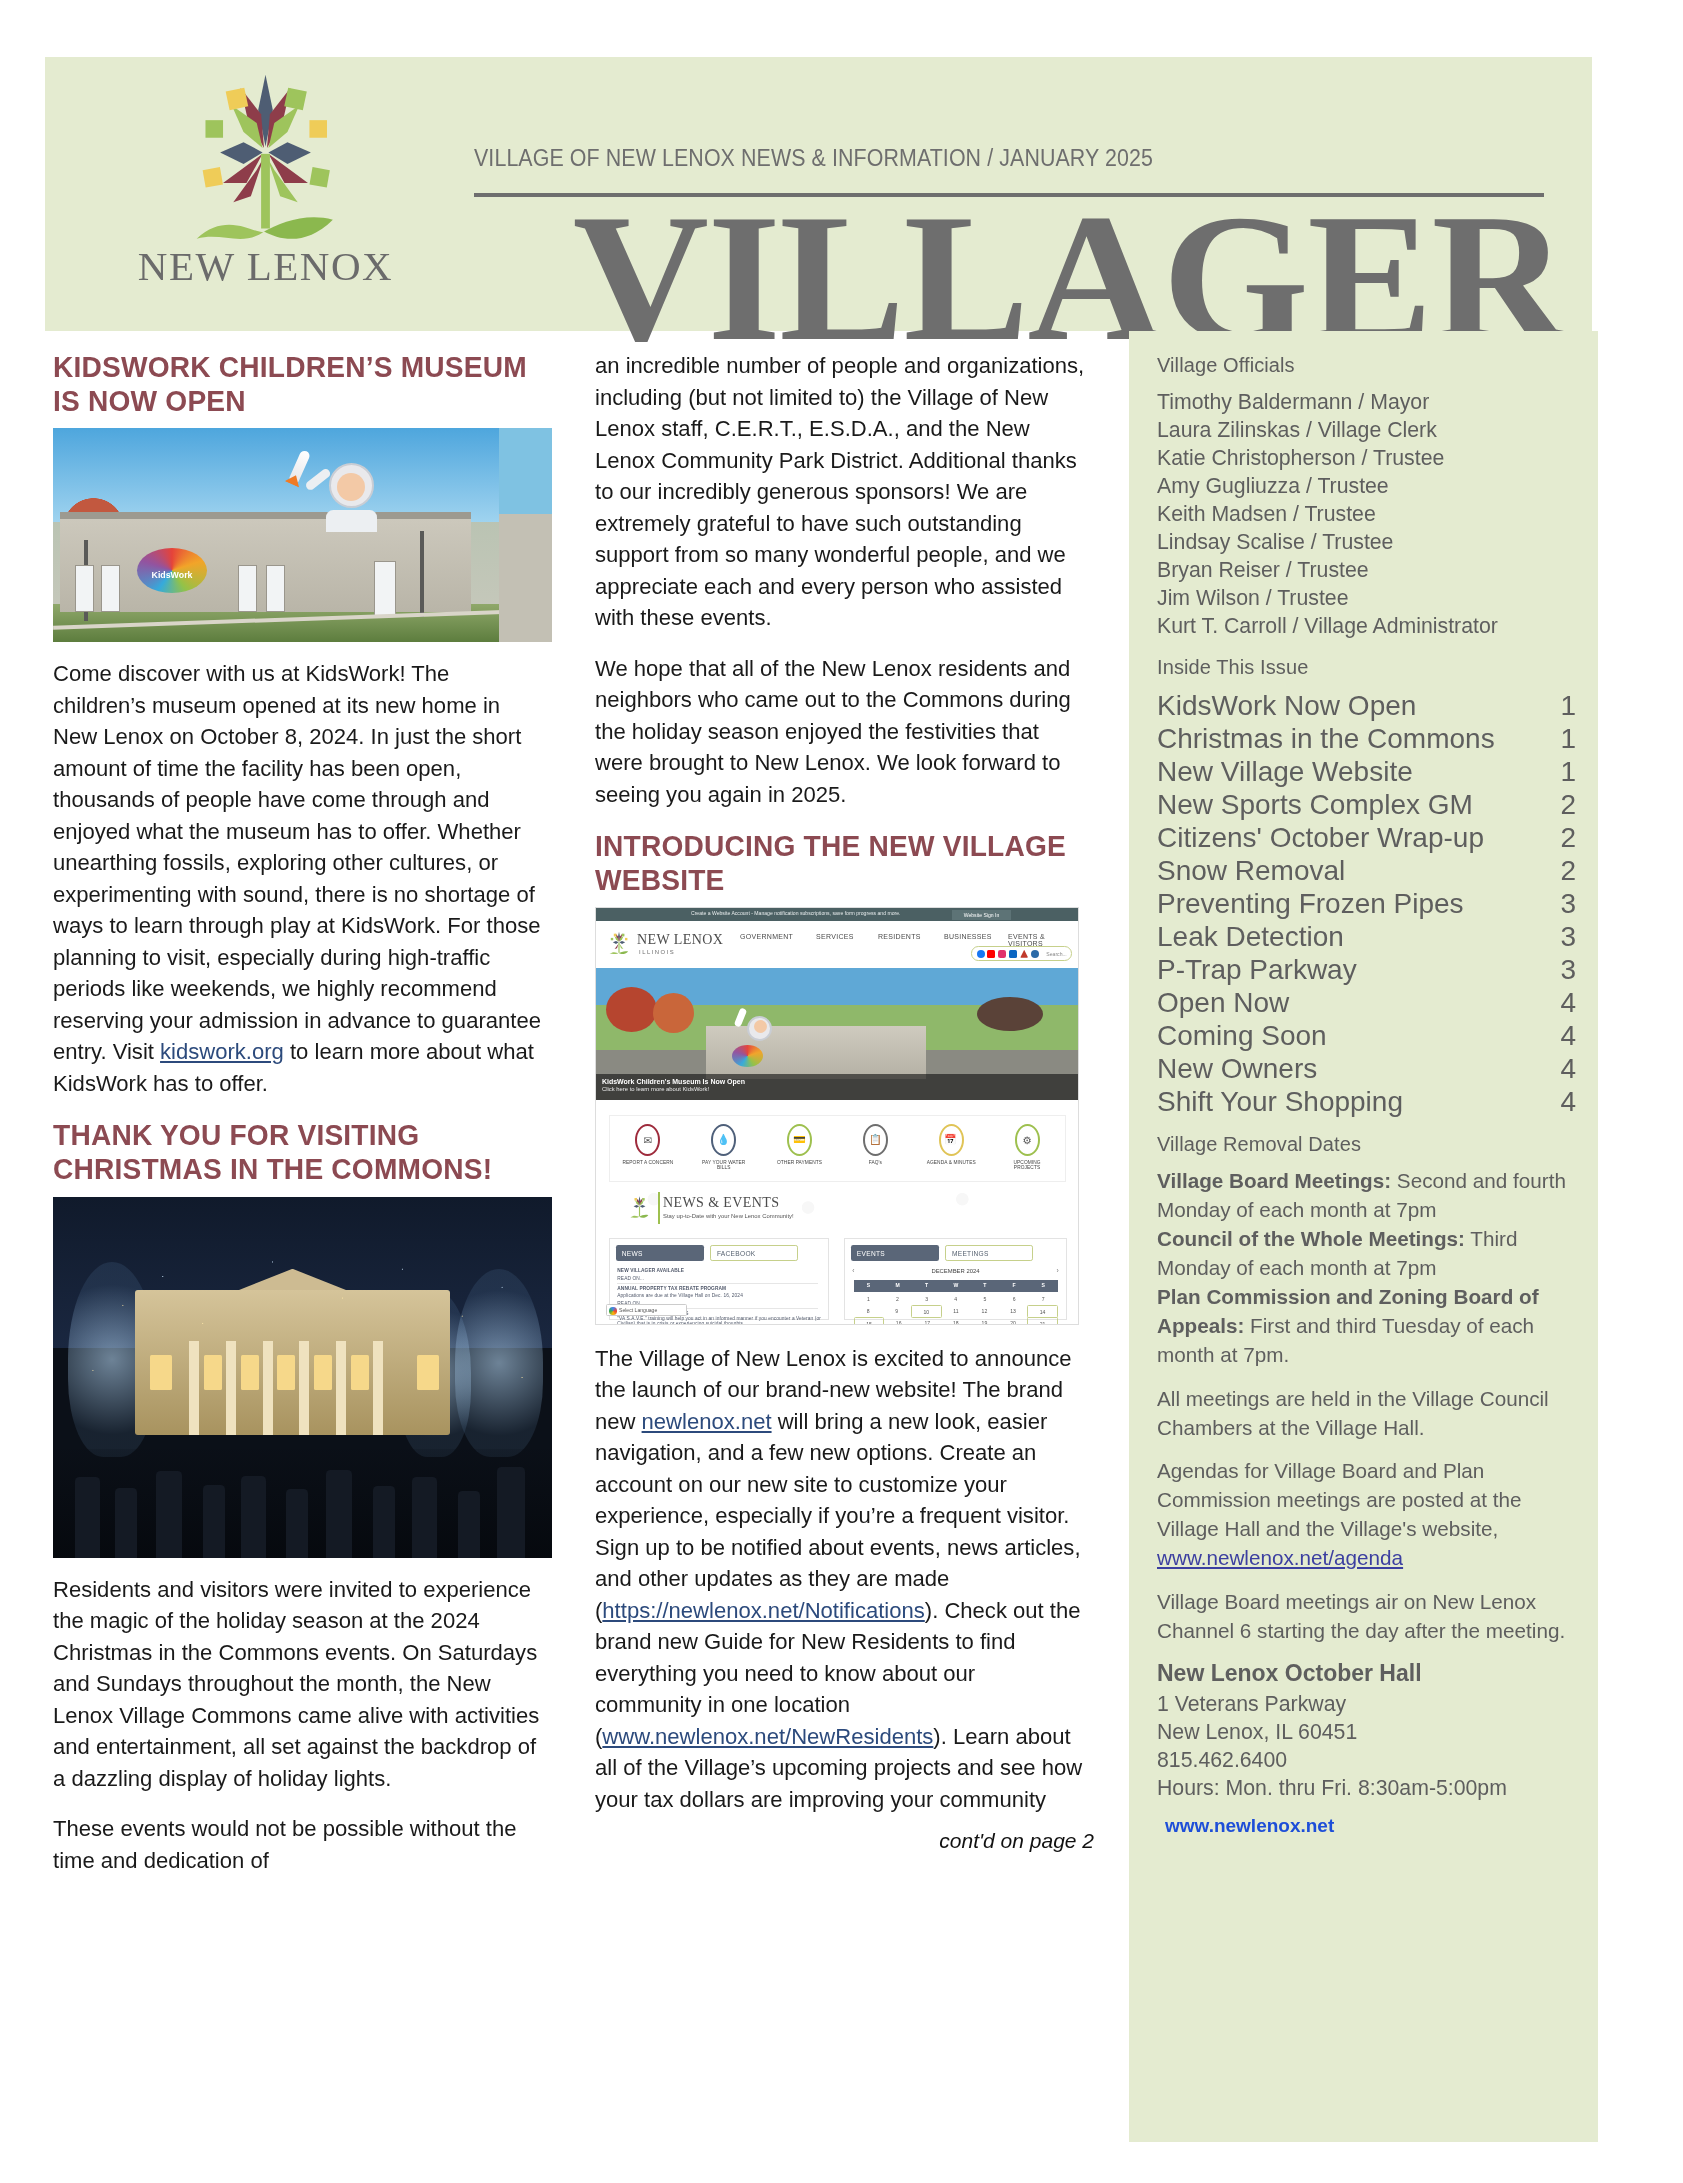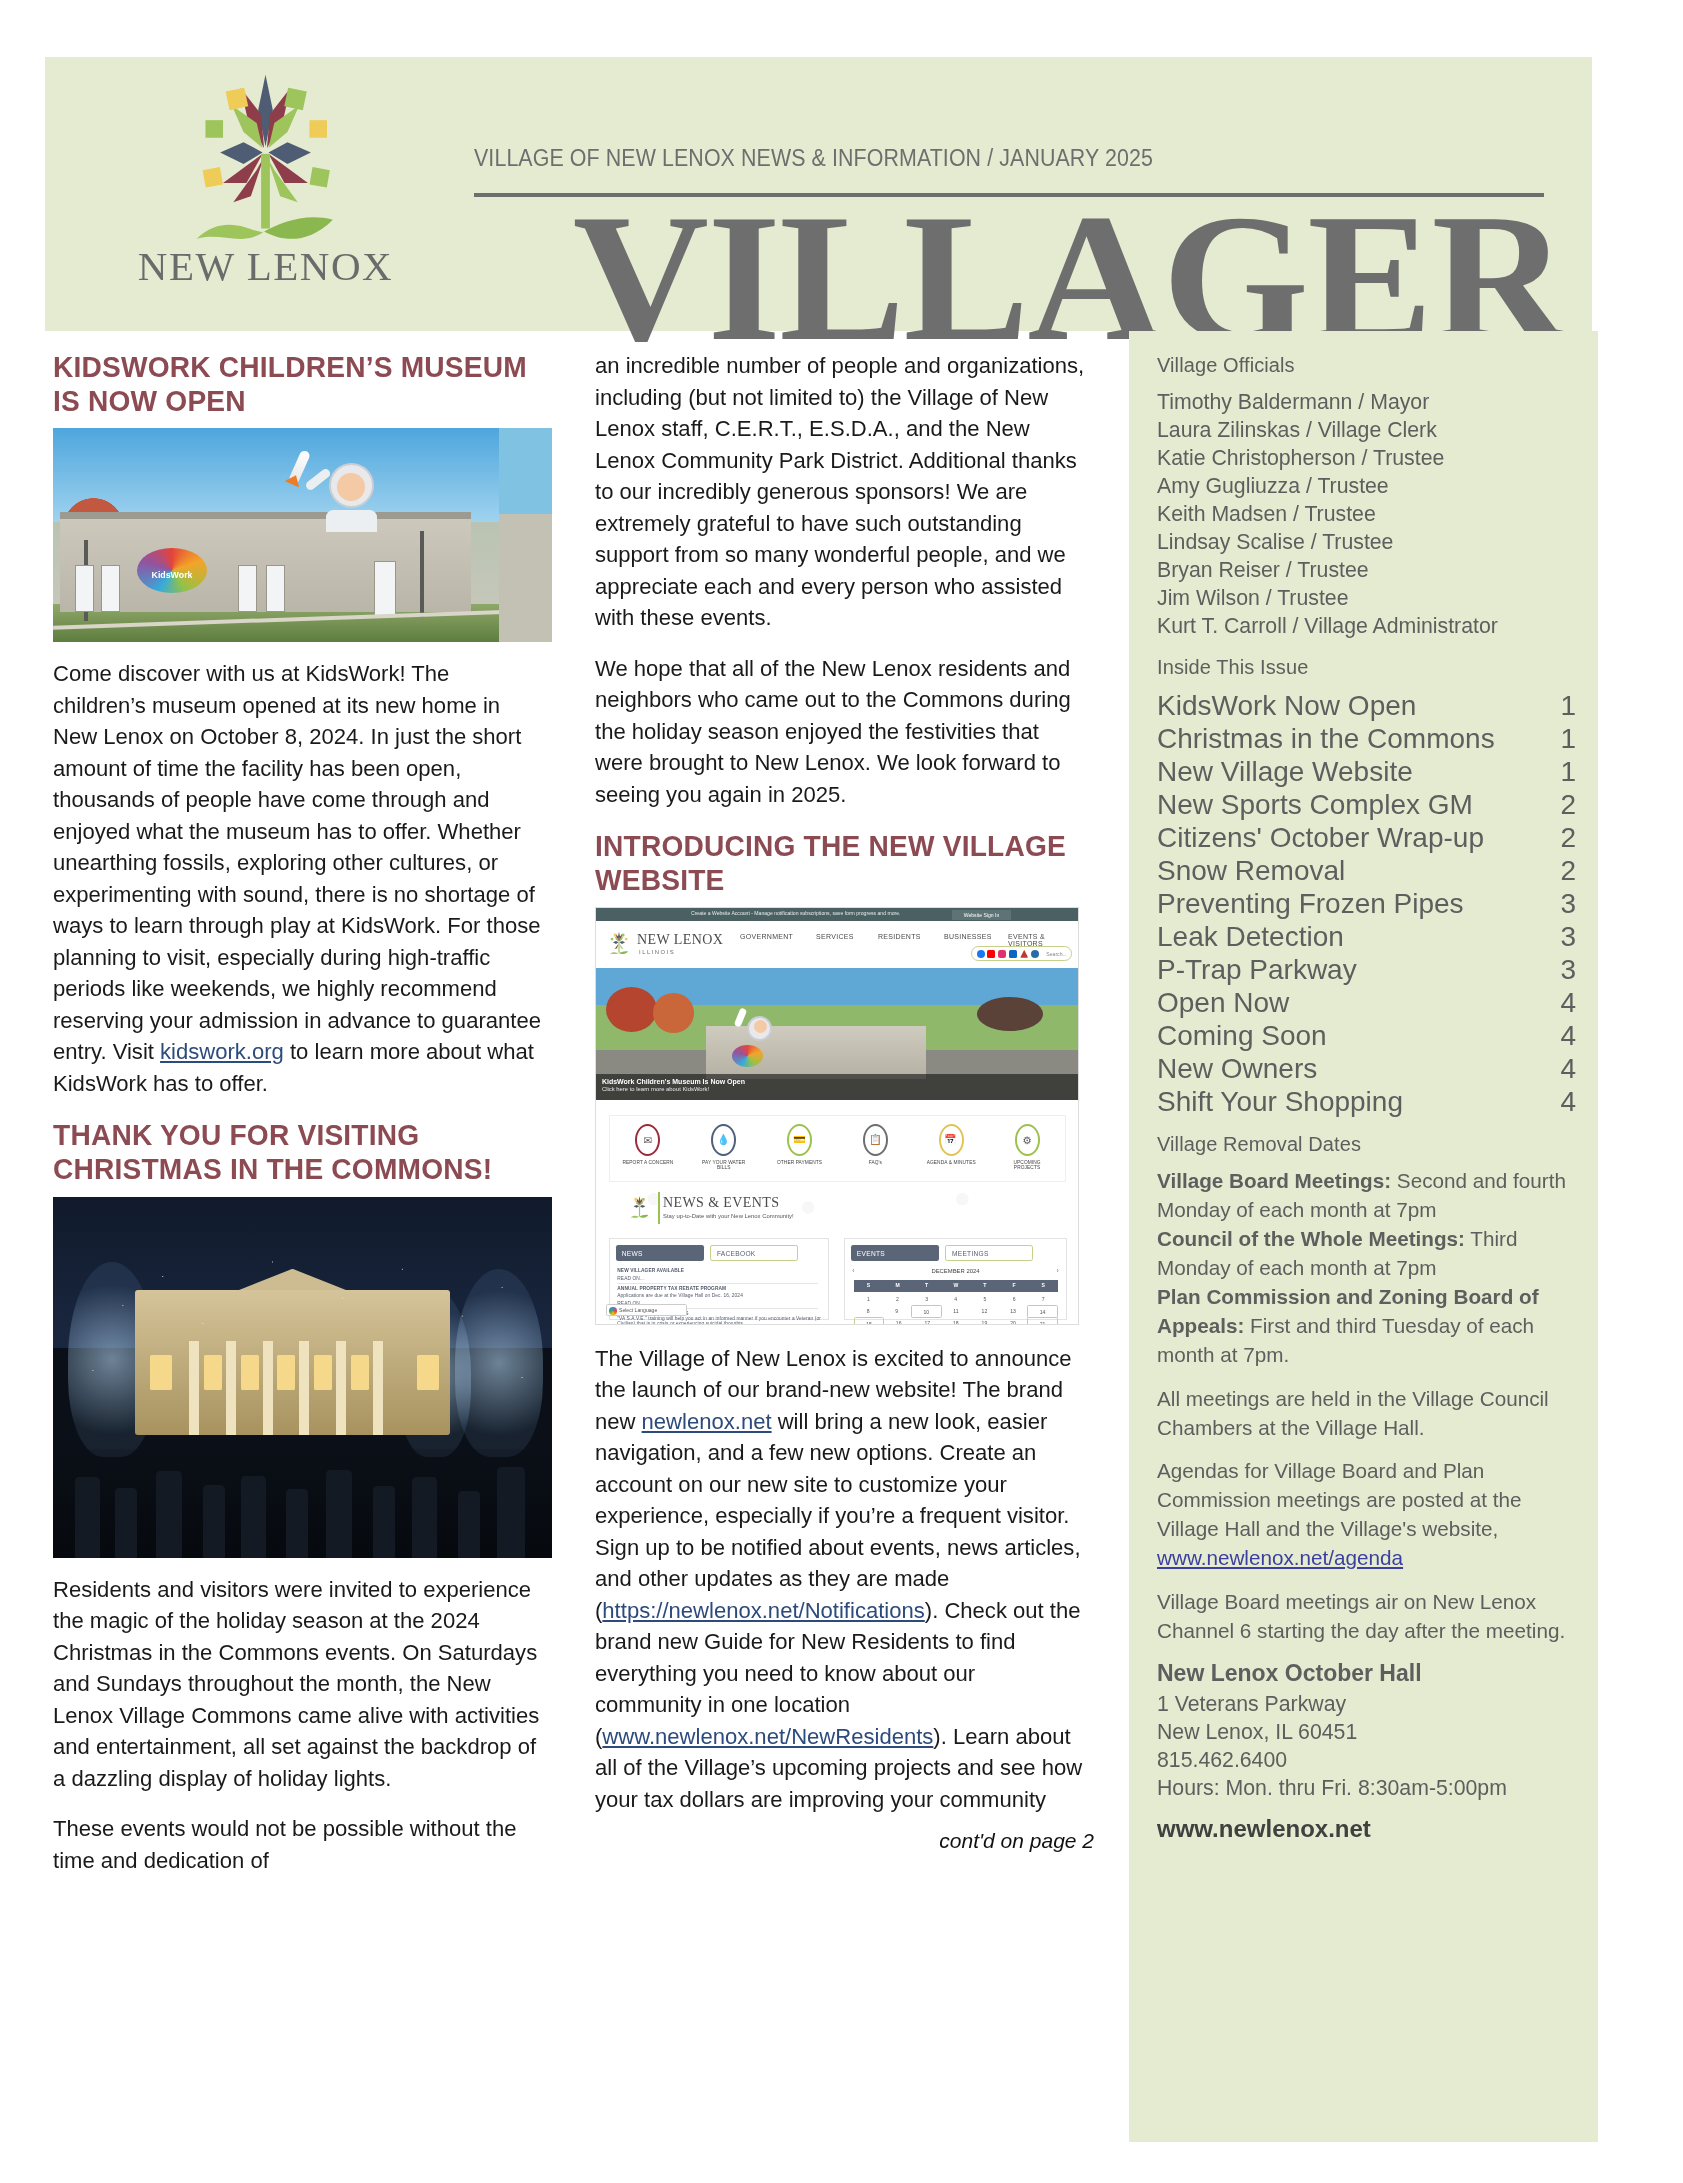--- a/index.html
+++ b/index.html
@@ -289,21 +289,21 @@
     font-size: 28px; line-height: 33px; color: #5e5e5e;
   }
   .toc-pg { color:#5e5e5e; }
   .sb-para {
     font-size: 21px; line-height: 29px; color: #5e5e5e; margin-bottom: 14.7px;
     transform: scaleX(.985); transform-origin:left top;
   }
   .sb-para b { font-weight: 700; }
   .sb-para a { color:#3c3fa0; text-decoration: underline; }
   .sb-strong { font-size: 23px; font-weight:700; color:#5e5e5e; margin: 4.4px 0 2.9px 0;}
-  .sb-web { font-size: 24px; font-weight: 700; color: #404040; margin-top: 13px; }
+  .sb-web { font-size: 19px; font-weight: 700; color: #1d4ed8; margin-top: 13px; margin-left: 8px; }
 </style>
 </head>
 <body>
 
 <div class="page">
 
   <div class="masthead">
 
     <div class="logo-wrap">
       <svg class="logo-mark" viewBox="0 0 260 250">

